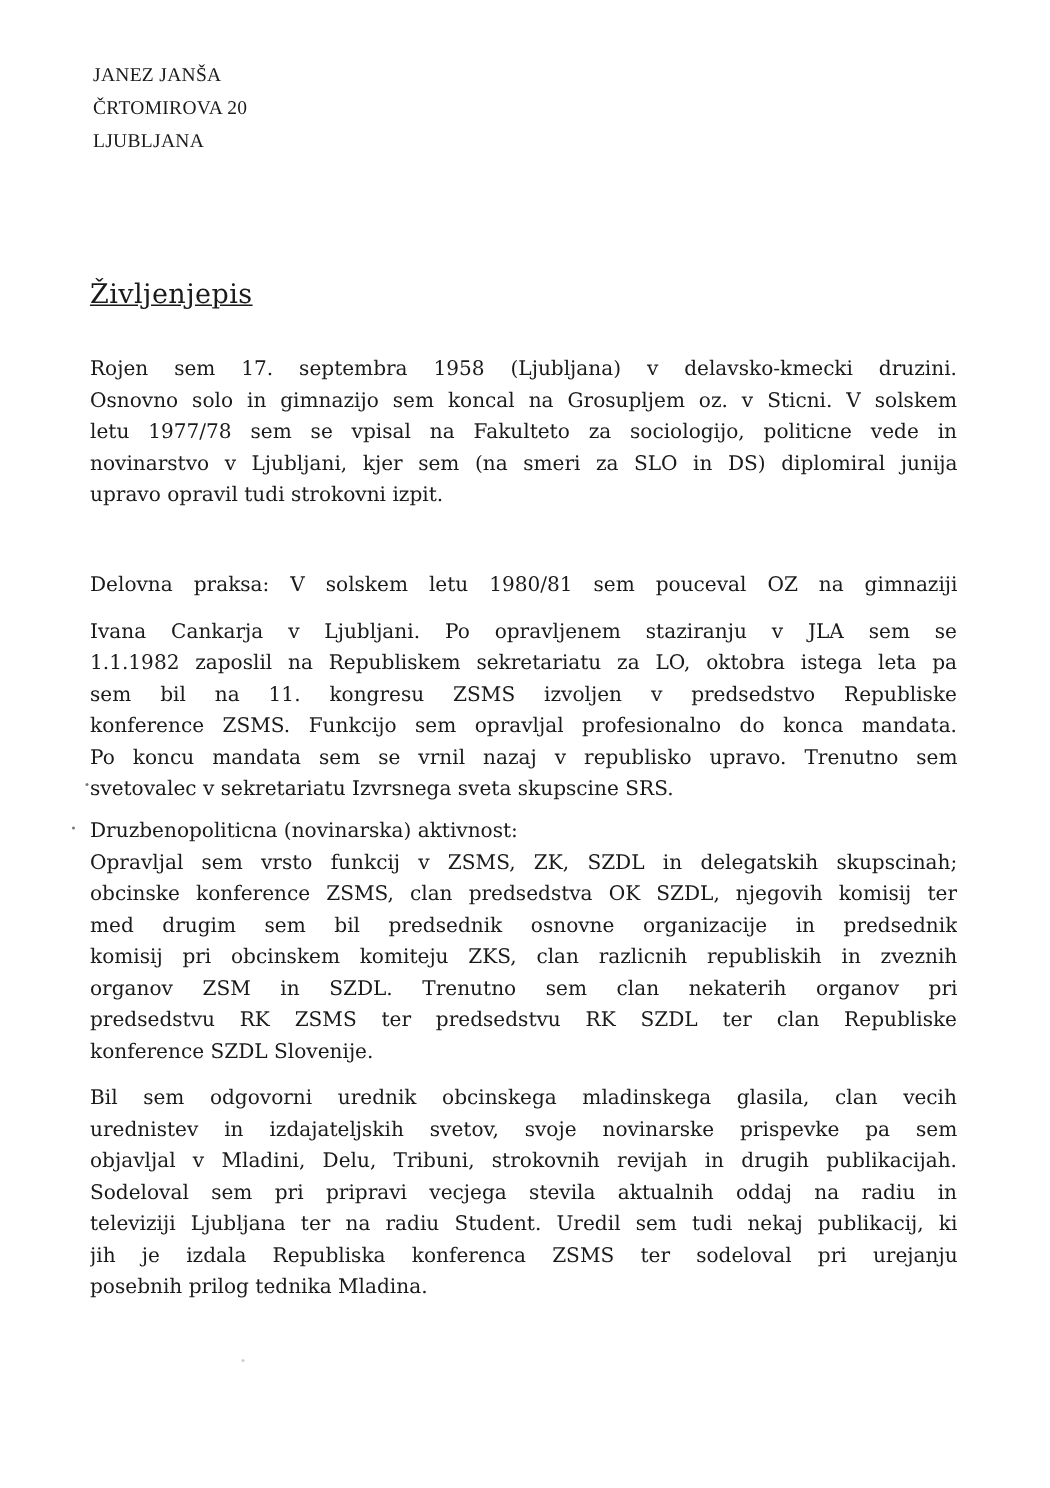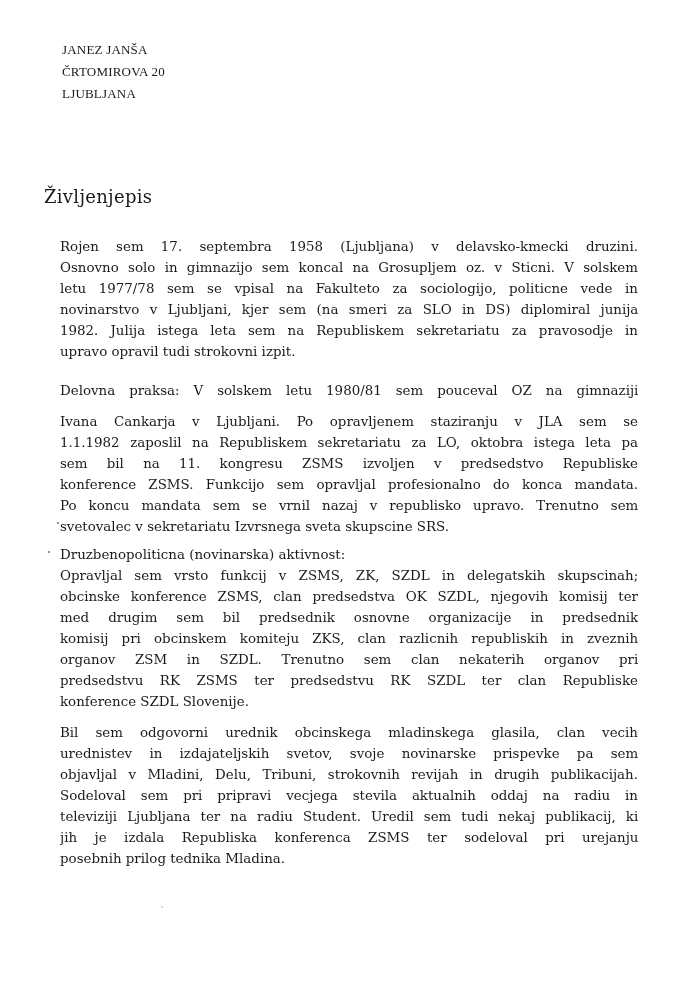--- a/index.html
+++ b/index.html
@@ -2,22 +2,22 @@
 <html><head>
 <meta charset="utf-8">
 <style>
   html, body { margin: 0; padding: 0; background: #ffffff; }
   body { width: 700px; height: 992px; position: relative; overflow: hidden;
          font-family: "DejaVu Serif", serif; color: #1a1a1a; }
   .page { position: absolute; left: 0; top: 0; width: 700px; height: 992px; background: #fff; }
   .header { position: absolute; left: 62px; top: 39px; font-size: 13px; line-height: 22px;
             letter-spacing: 0.2px; font-family: "Liberation Serif", serif; }
   .header div { white-space: nowrap; }
-  .title { position: absolute; left: 44px; top: 186px; font-size: 18px;
-           font-family: "DejaVu Serif", serif; letter-spacing: 0.3px; }
+  .title { position: absolute; left: 60px; top: 186px; font-size: 18px;
+           font-family: "DejaVu Serif", serif; letter-spacing: 0.3px; text-decoration: underline; }
   .para { position: absolute; left: 60px; width: 578px; font-size: 13.4px; line-height: 21px; }
   .line { display: block; height: 21px; white-space: nowrap; text-align: justify; text-align-last: justify; overflow: hidden; }
   .line.last { text-align-last: left; }
   .p1 { top: 236px; }
   .p2 { top: 380px; }
   .p3 { top: 544px; }
   .p4 { top: 722px; }
   .speck { position: absolute; width: 2px; height: 2px; background: #777; border-radius: 1px; }
 </style>
 </head>
@@ -31,21 +31,20 @@
     <div>LJUBLJANA</div>
   </div>
 
   <div class="title">Življenjepis</div>
 
   <div class="para p1">
     <span class="line" style="display: block; word-spacing: 13px;">Rojen sem 17. septembra 1958 (Ljubljana) v delavsko-kmecki druzini.</span>
     <span class="line" style="display: block; word-spacing: 5px;">Osnovno solo in gimnazijo sem koncal na Grosupljem oz. v Sticni. V solskem</span>
     <span class="line" style="display: block; word-spacing: 8.27273px;">letu 1977/78 sem se vpisal na Fakulteto za sociologijo, politicne vede in</span>
     <span class="line" style="display: block; word-spacing: 6.08333px;">novinarstvo v Ljubljani, kjer sem (na smeri za SLO in DS) diplomiral junija</span>
-    <span class="line" style="display: block; word-spacing: 7.8px;">1982. Julija istega leta sem na Republiskem sekretariatu za pravosodje in</span>
     <span class="line last">upravo opravil tudi strokovni izpit.</span>
   </div>
 
   <div class="para p2">
     <span class="line" style="display: block; word-spacing: 9.7px;">Delovna praksa: V solskem letu 1980/81 sem pouceval OZ na gimnaziji</span>
     <span class="line" style="display: block; word-spacing: 12.3px; margin-top: 10px;">Ivana Cankarja v Ljubljani. Po opravljenem staziranju v JLA sem se</span>
     <span class="line" style="display: block; word-spacing: 6.2px;">1.1.1982 zaposlil na Republiskem sekretariatu za LO, oktobra istega leta pa</span>
     <span class="line" style="display: block; word-spacing: 15px;">sem bil na 11. kongresu ZSMS izvoljen v predsedstvo Republiske</span>
     <span class="line" style="display: block; word-spacing: 8px;">konference ZSMS. Funkcijo sem opravljal profesionalno do konca mandata.</span>
     <span class="line" style="display: block; word-spacing: 7.72727px;">Po koncu mandata sem se vrnil nazaj v republisko upravo. Trenutno sem</span>

